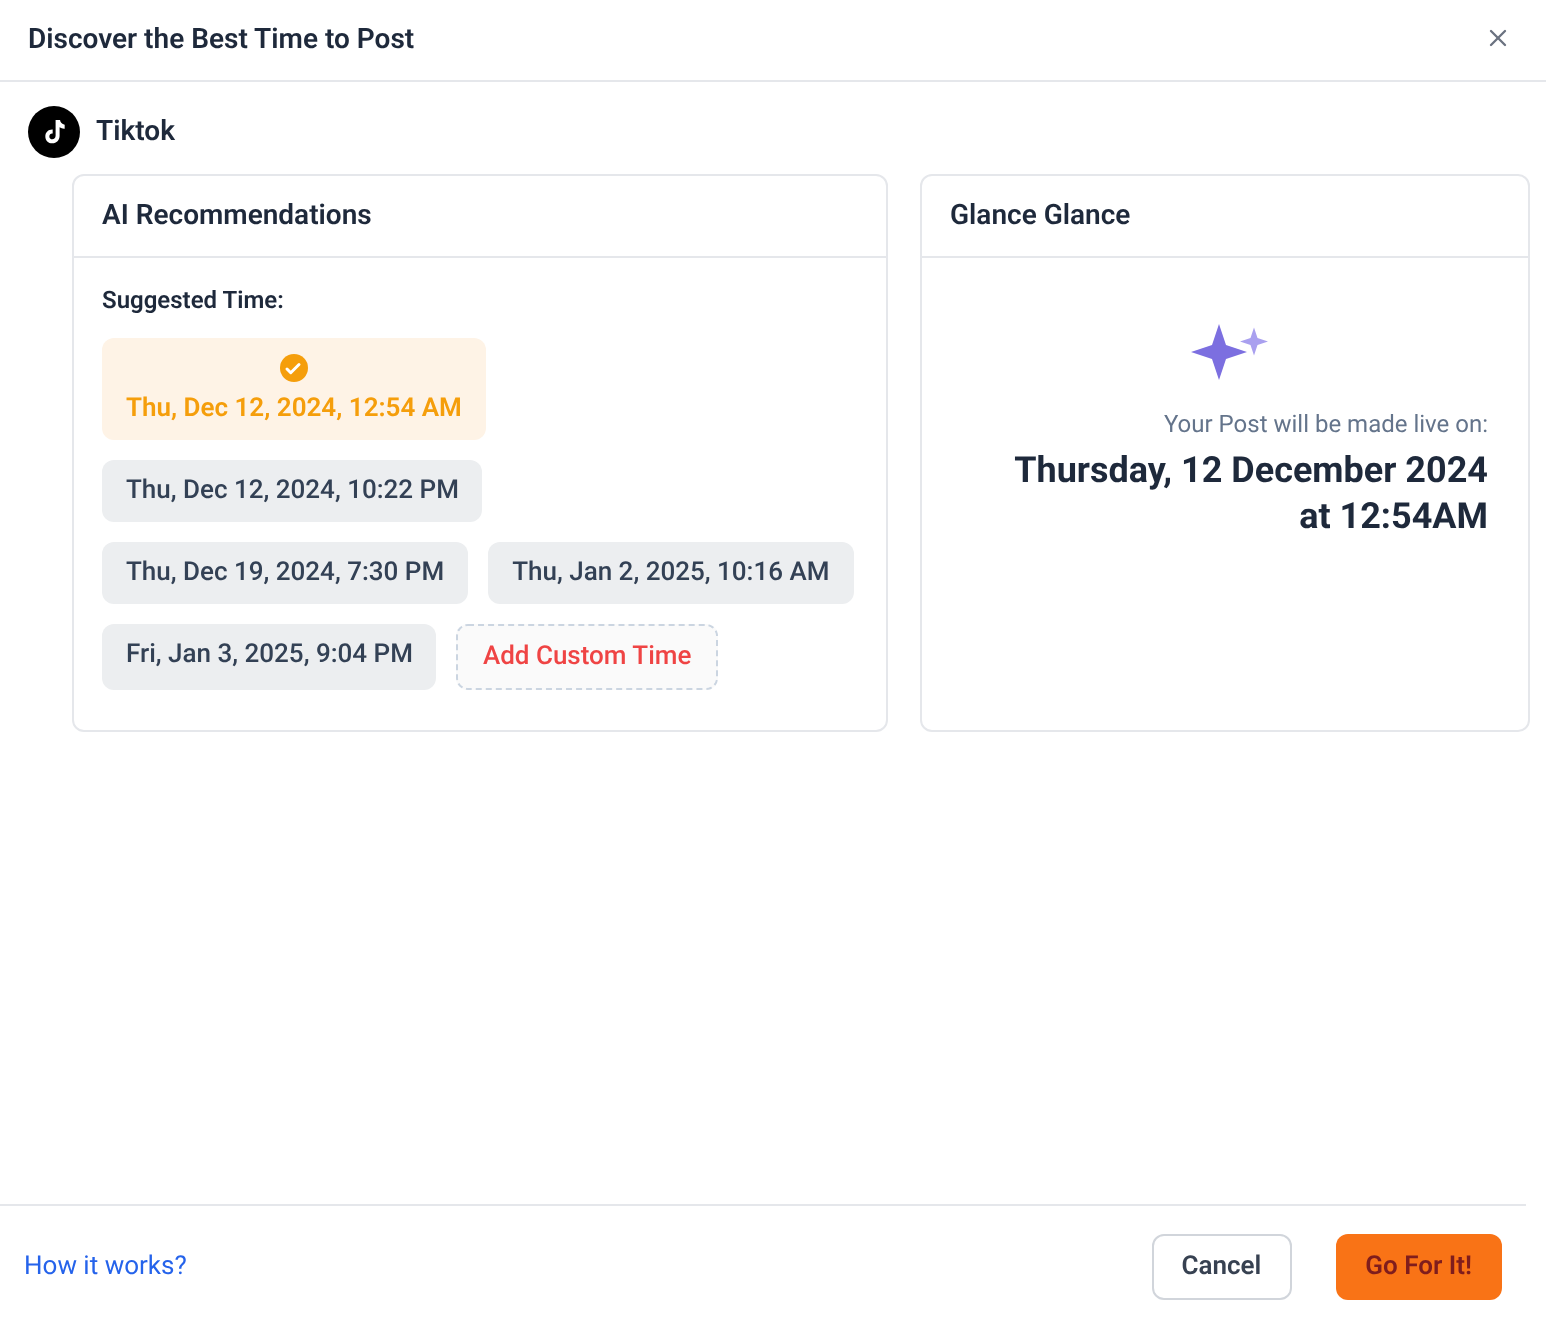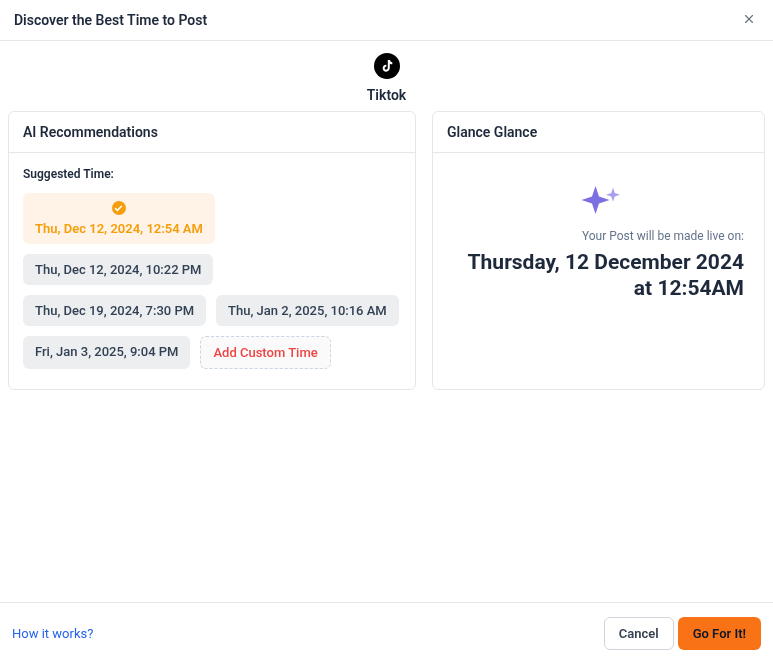--- a/index.html
+++ b/index.html
@@ -30,21 +30,20 @@
     cursor: pointer;
     color: #6b7280;
   }
   .close-btn svg { width: 14px; height: 14px; }
 
   .platform-row {
     display: flex;
     align-items: center;
     gap: 8px;
     padding: 12px 14px 8px 14px;
-    flex-direction: column;
   }
   .platform-icon {
     width: 26px; height: 26px;
     border-radius: 50%;
     background: #000;
     display: flex;
     align-items: center;
     justify-content: center;
   }
   .platform-icon svg { width: 16px; height: 16px; }
@@ -53,21 +52,21 @@
   .content {
     display: flex;
     gap: 16px;
     padding: 0 8px;
   }
   .card {
     border: 1px solid #e5e7eb;
     border-radius: 6px;
     background: #fff;
   }
-  .card-left { flex: 0 0 408px; }
+  .card-left { flex: 0 0 408px; margin-left: 28px; }
   .card-right { flex: 1 1 auto; }
   .card-header {
     padding: 12px 14px;
     border-bottom: 1px solid #e5e7eb;
     font-size: 14px;
     font-weight: 600;
   }
   .card-body { padding: 14px 14px 20px 14px; }
 
   .suggested-label {
@@ -123,58 +122,58 @@
     justify-content: center;
     margin-bottom: 14px;
   }
   .sparkle svg { width: 42px; height: 30px; }
   .glance-sub {
     font-size: 12px;
     color: #64748b;
     margin-bottom: 6px;
   }
   .glance-main {
-    font-size: 21px;
+    font-size: 18px;
     font-weight: 700;
     color: #1e293b;
     line-height: 1.25;
   }
 
   .footer {
     position: absolute;
-    left: 0; right: 0; bottom: 0;
+    left: 0; right: 10px; bottom: 0;
     border-top: 1px solid #e5e7eb;
     display: flex;
     align-items: center;
     justify-content: space-between;
     padding: 14px 12px;
     background: #fff;
   }
   .how-link {
     font-size: 13px;
     color: #2563eb;
     cursor: pointer;
   }
-  .footer-actions { display: flex; gap: 4px; justify-content: center; }
+  .footer-actions { display: flex; gap: 22px; justify-content: center; }
   .btn {
     padding: 8px 14px;
     border-radius: 6px;
     font-size: 13px;
     font-weight: 600;
     cursor: pointer;
     border: 1px solid transparent;
   }
   .btn-secondary {
     background: #fff;
     border-color: #d1d5db;
     color: #374151;
   }
   .btn-primary {
     background: #f97316;
-    color: #0f172a;
+    color: #7f1d1d;
   }
 </style>
 </head>
 <body>
 
 <div class="header">
   <div class="header-title">Discover the Best Time to Post</div>
   <div class="close-btn">
     <span>
       <svg viewBox="0 0 24 24" fill="none" stroke="currentColor" stroke-width="2" stroke-linecap="round">

